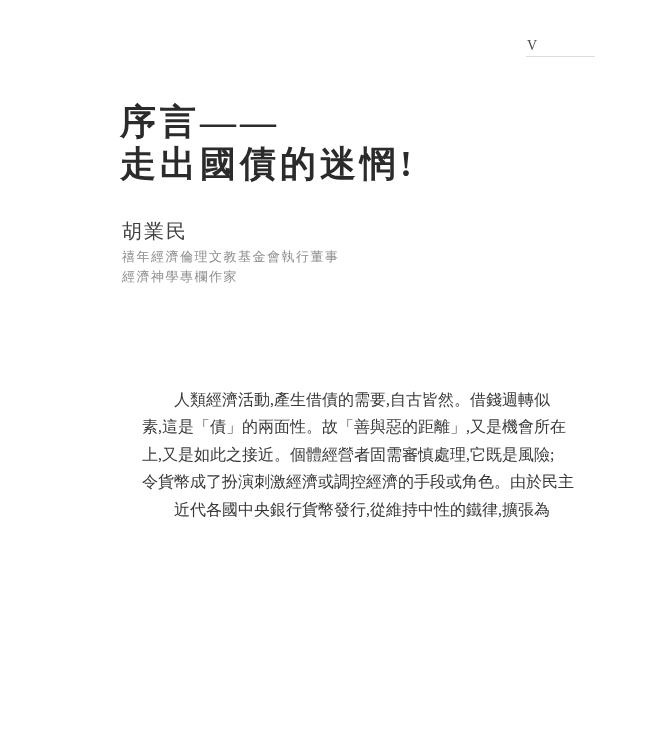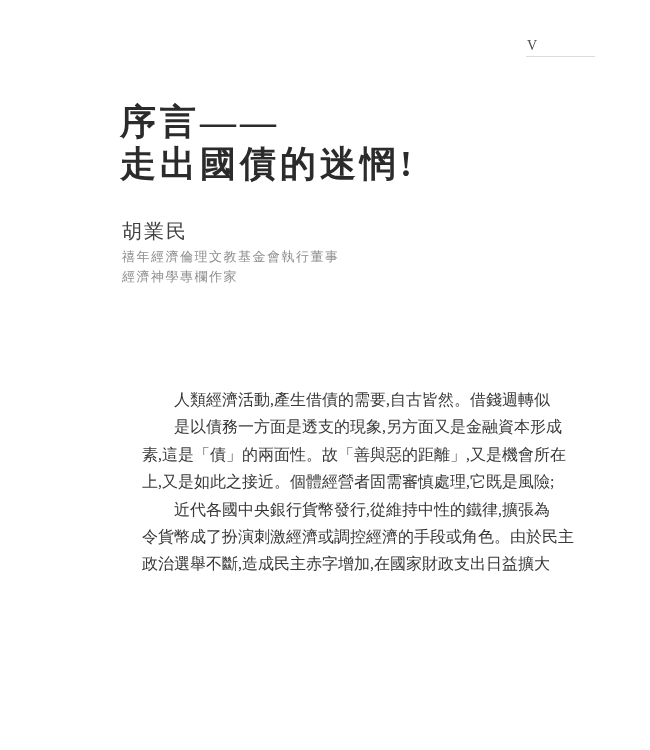--- a/index.html
+++ b/index.html
@@ -103,21 +103,19 @@
 
   <div class="author-name">胡業民</div>
 
   <div class="author-credentials">
     <div>禧年經濟倫理文教基金會執行董事</div>
     <div>經濟神學專欄作家</div>
   </div>
 
   <div class="body-text">
     <div class="body-line indent">人類經濟活動,產生借債的需要,自古皆然。借錢週轉似</div>
-    <div class="body-line indent">是以債務一方面是透支的現象,另方面又是金融資本形成</div>
     <div class="body-line">素,這是「債」的兩面性。故「善與惡的距離」,又是機會所在</div>
     <div class="body-line">上,又是如此之接近。個體經營者固需審慎處理,它既是風險;</div>
+    <div class="body-line">令貨幣成了扮演刺激經濟或調控經濟的手段或角色。由於民主</div>
     <div class="body-line indent">近代各國中央銀行貨幣發行,從維持中性的鐵律,擴張為</div>
-    <div class="body-line">令貨幣成了扮演刺激經濟或調控經濟的手段或角色。由於民主</div>
-    <div class="body-line">政治選舉不斷,造成民主赤字增加,在國家財政支出日益擴大</div>
   </div>
 
 </div>
 
 </body></html>

